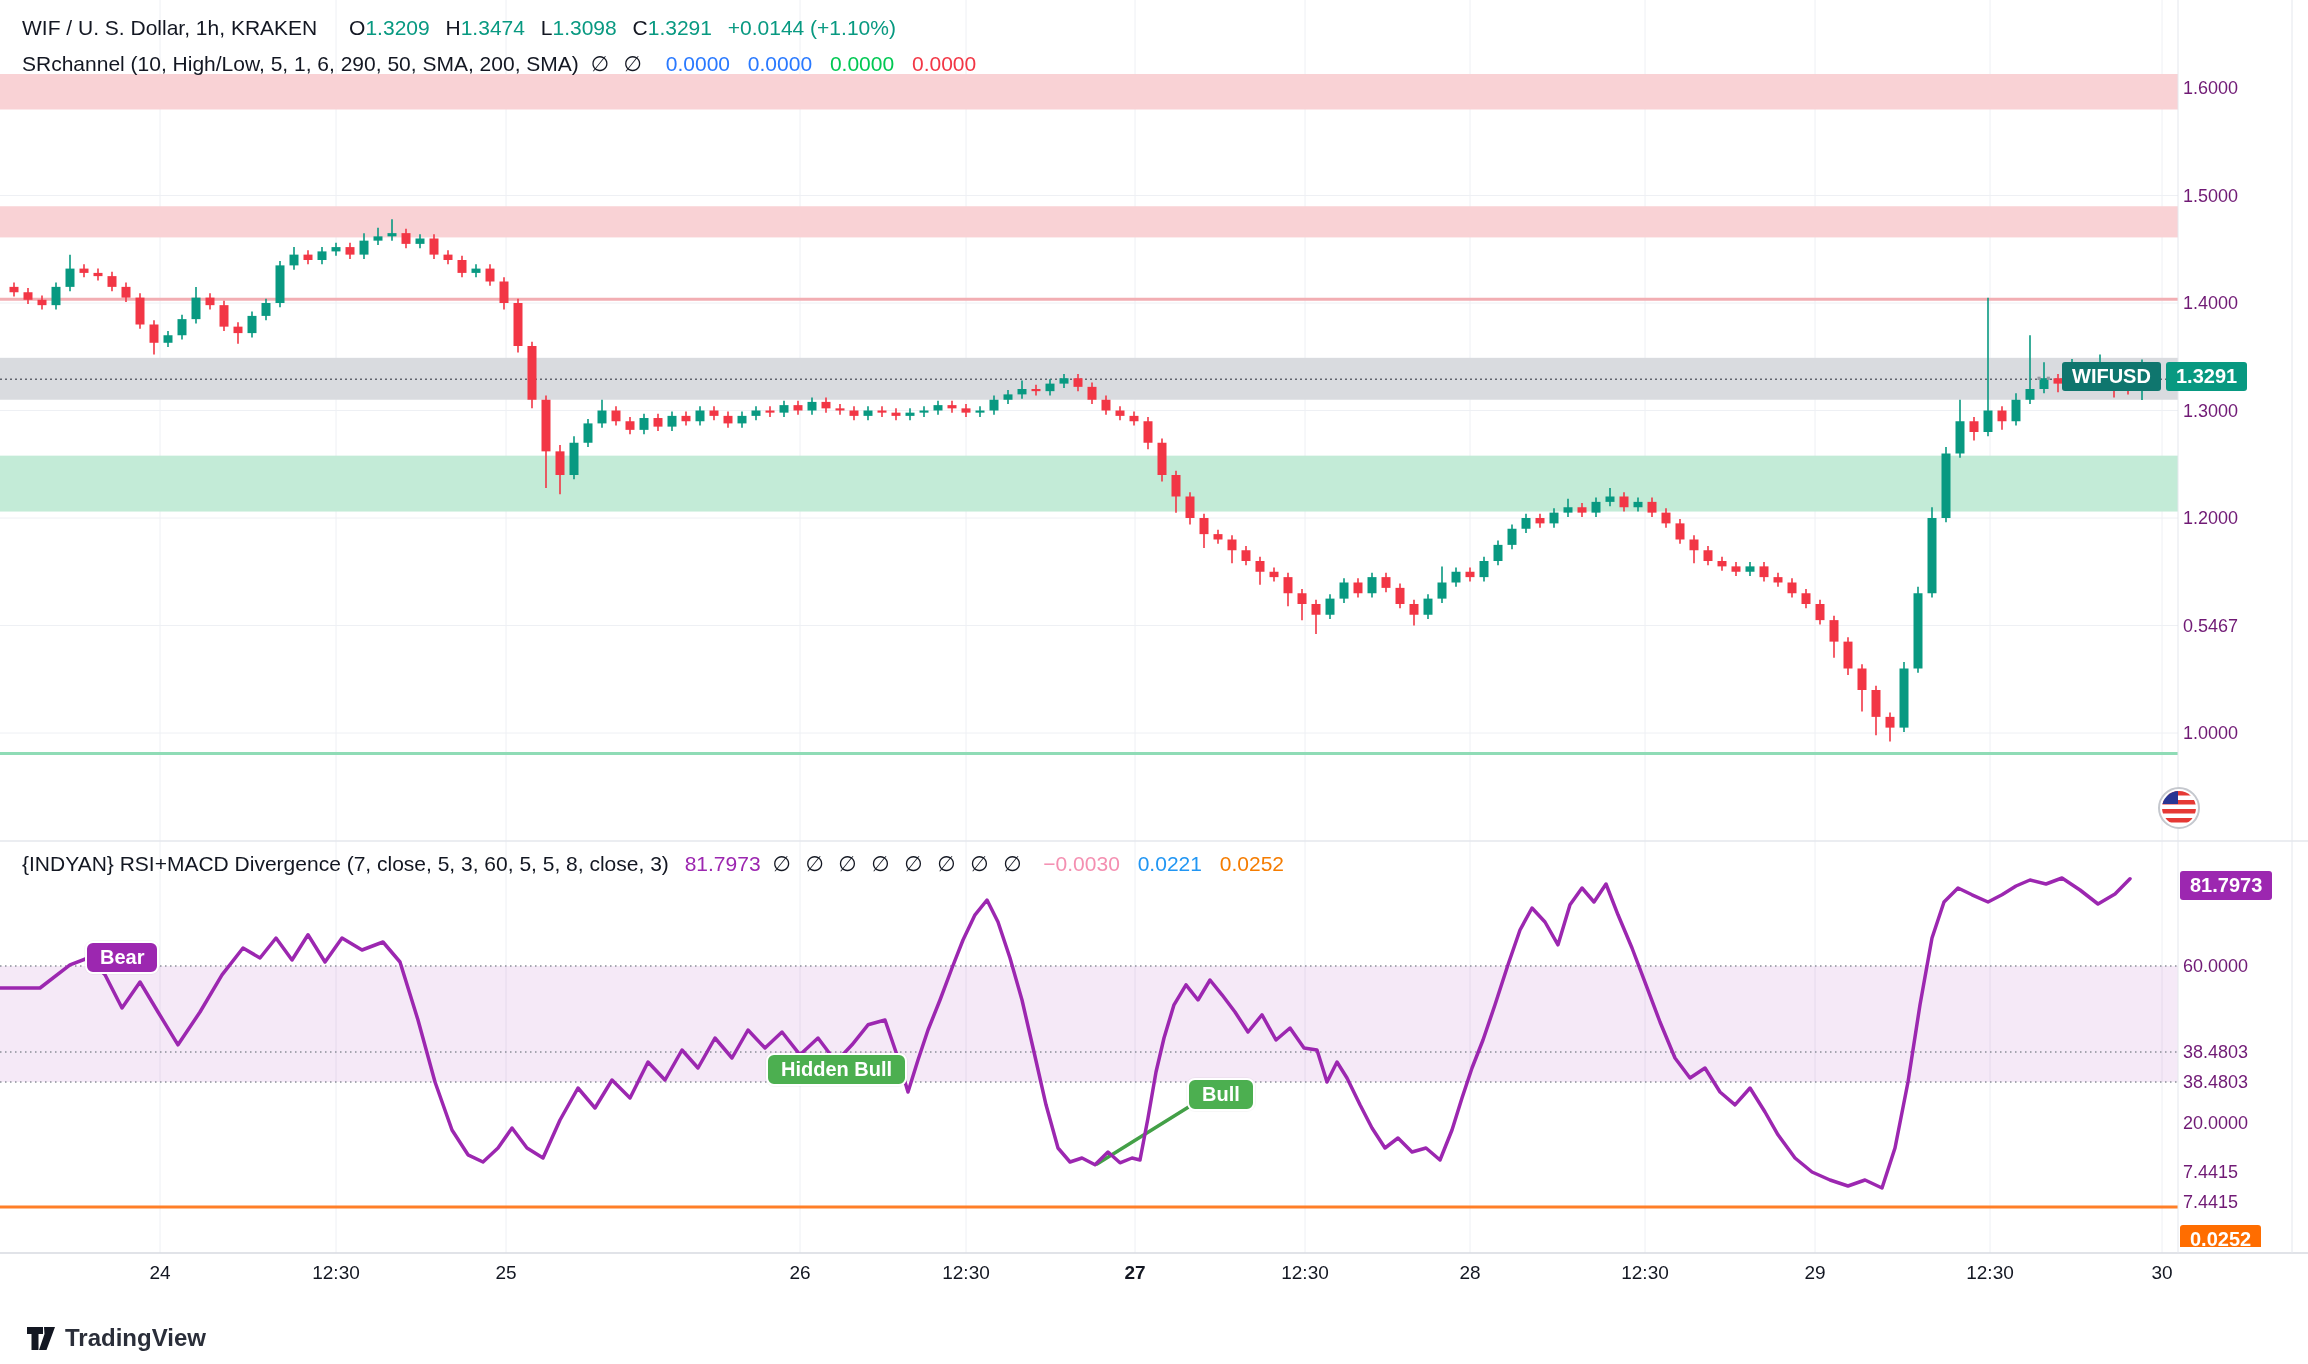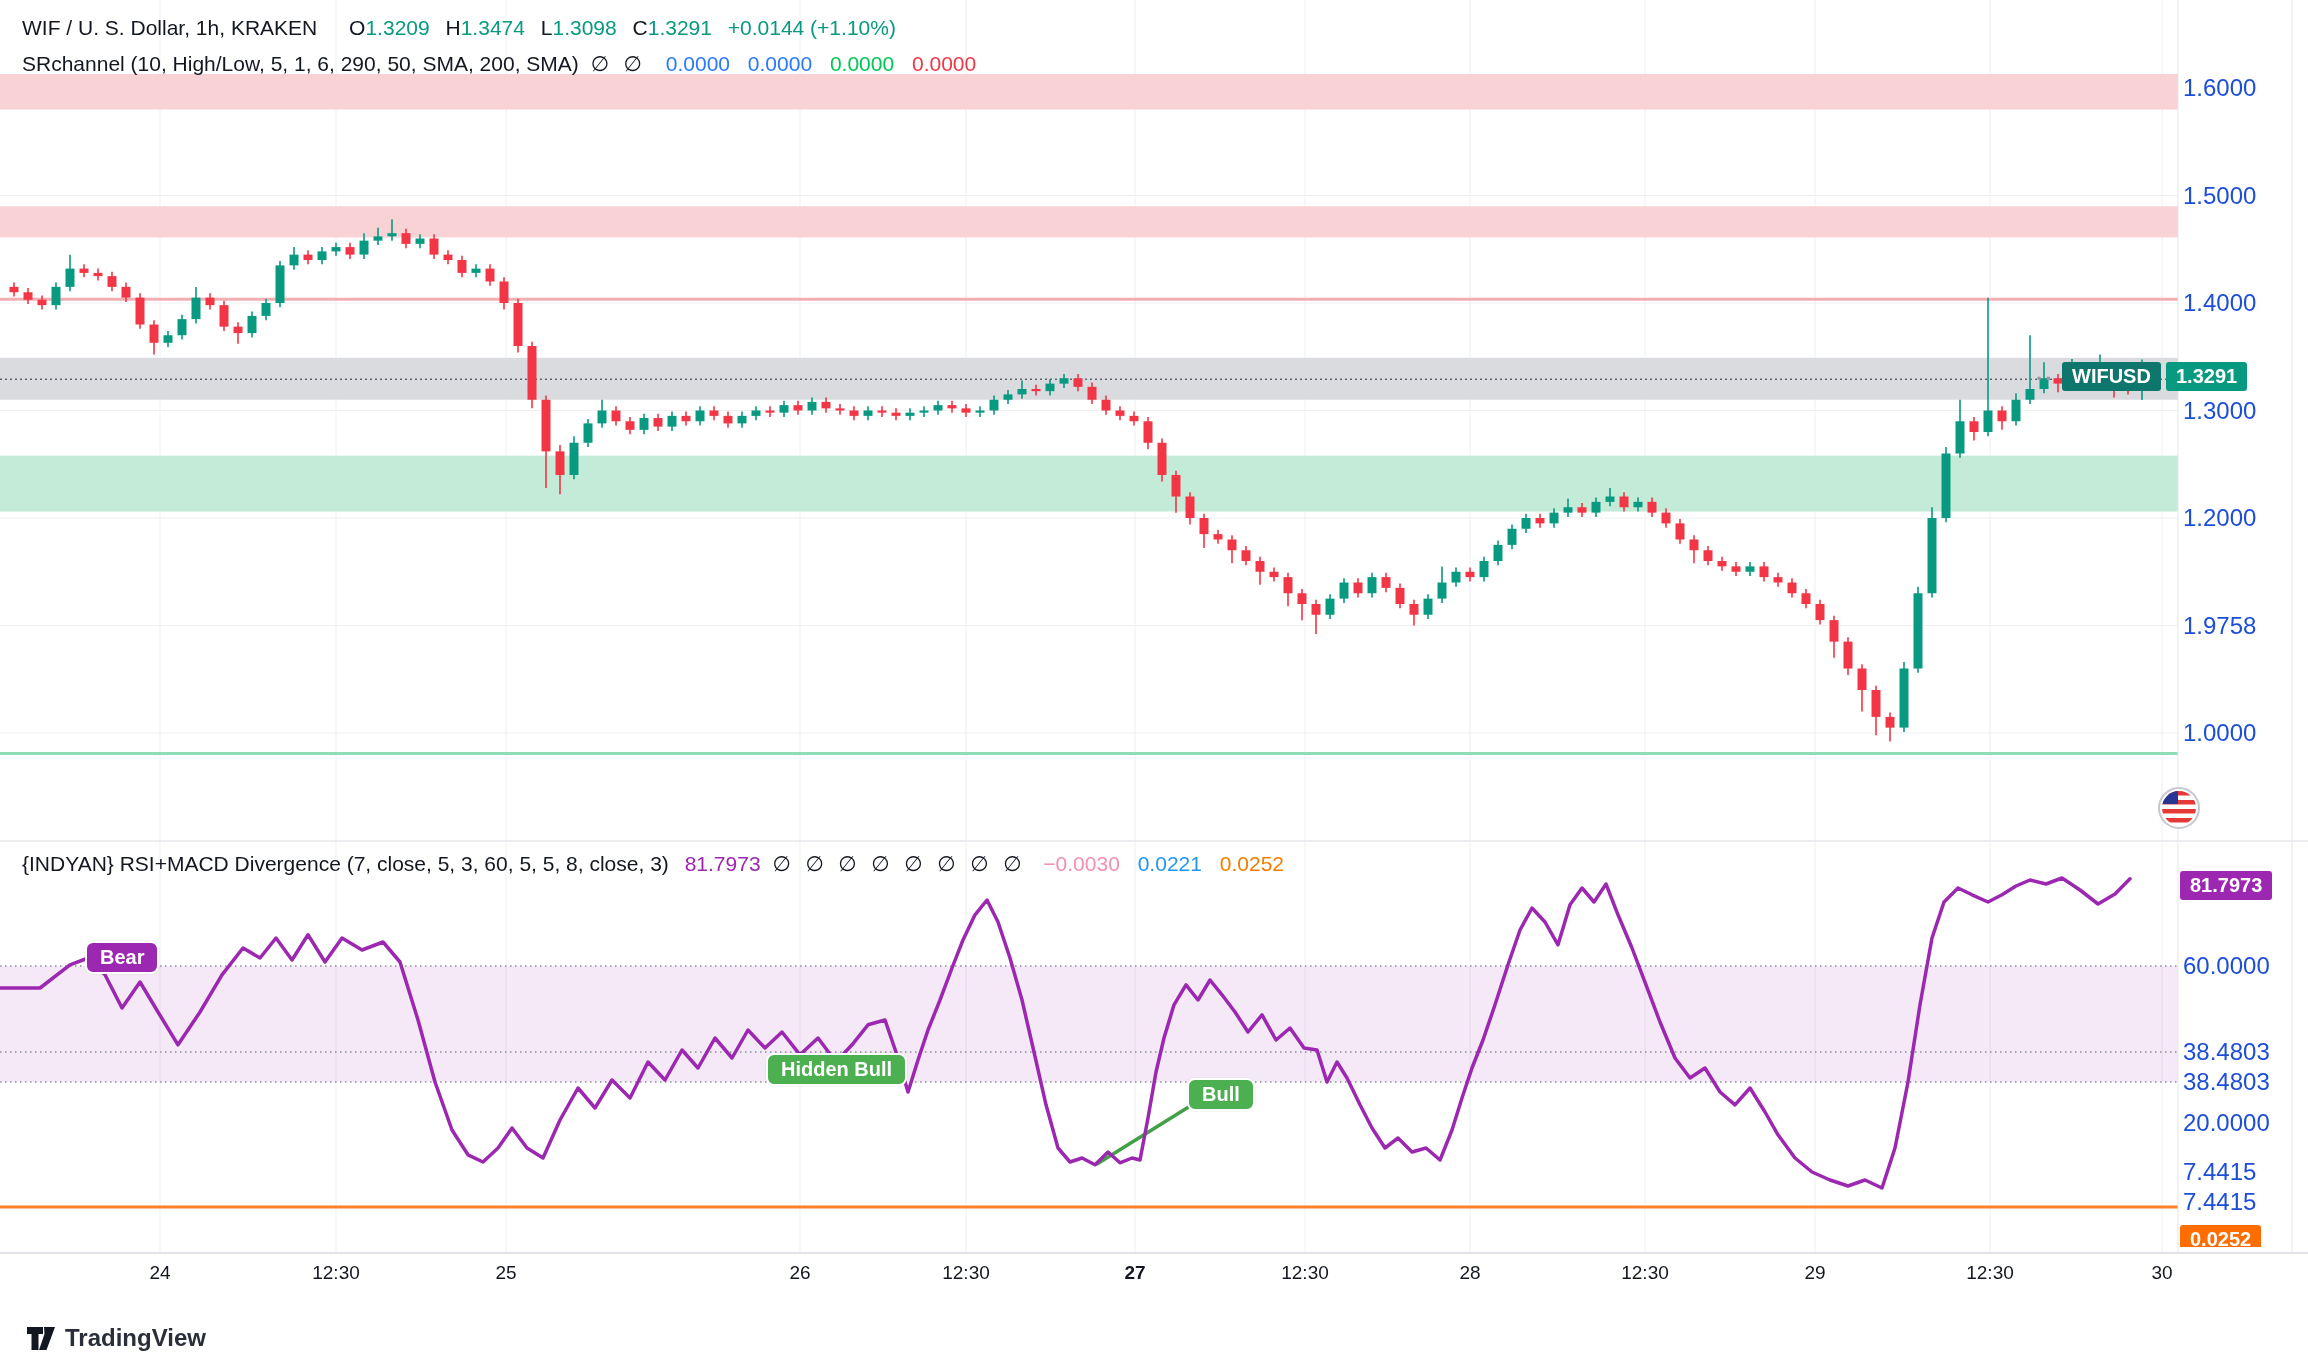--- a/index.html
+++ b/index.html
@@ -12,21 +12,21 @@
   .hdr .v{color:#089981;}
   .hdr .chg{color:#089981;margin-left:10px;}
   .hdr .empty{font-family:"DejaVu Sans",sans-serif;color:#131722;margin:0 6px;word-spacing:8px;}
   .c-blue{color:#2979ff;margin-left:12px;}
   .c-blue2{color:#2196f3;margin-left:12px;}
   .c-green{color:#00c853;margin-left:12px;}
   .c-red{color:#f23645;margin-left:12px;}
   .c-purple{color:#9c27b0;margin-left:10px;}
   .c-pink{color:#f48fb1;margin-left:10px;}
   .c-orange{color:#f57c00;margin-left:12px;}
-  .tick{position:absolute;font-size:24px;color:#1d4ed8;line-height:22px;z-index:4;}
+  .tick{position:absolute;font-size:18px;color:#701a75;line-height:22px;z-index:4;}
   .ttick{position:absolute;top:1262px;font-size:19px;color:#131722;transform:translateX(-50%);z-index:4;}
   .ttick.bold{font-weight:700;}
   .axis-badge{position:absolute;color:#fff;font-size:20px;font-weight:700;border-radius:3px;
               padding:3px 10px;z-index:6;white-space:nowrap;}
   .marker{position:absolute;color:#fff;font-size:20px;font-weight:700;border-radius:8px;
           padding:3px 13px;border:2px solid #fff;z-index:6;white-space:nowrap;box-shadow:0 0 0 1px rgba(0,0,0,0.03);}
   .clipbox{position:absolute;overflow:hidden;z-index:6;}
   #logo{position:absolute;left:26px;top:1324px;display:flex;align-items:center;gap:9px;z-index:5;}
   #logo .word{font-size:24px;font-weight:700;color:#2a2e39;text-align:right;}
   #axis-right{position:absolute;left:2178px;top:0;width:130px;height:1253px;z-index:3;}
@@ -451,21 +451,21 @@
       <path d="M1 2 h16 v7 h-4.5 v16 h-7 V9 H1 z" fill="#131722"></path>
       <path d="M18 2 h11 l-8.5 23 h-7.5 l5.5 -16 z" fill="#131722"></path>
     </svg>
     <span class="word">TradingView</span>
   </div>
 <div class="tick" style="left: 2183px; top: 77px;">1.6000</div>
     <div class="tick" style="left: 2183px; top: 184.5px;">1.5000</div>
     <div class="tick" style="left: 2183px; top: 292px;">1.4000</div>
     <div class="tick" style="left: 2183px; top: 399.5px;">1.3000</div>
     <div class="tick" style="left: 2183px; top: 507px;">1.2000</div>
-    <div class="tick" style="left: 2183px; top: 614.5px;">1.9758</div>
+    <div class="tick" style="left: 2183px; top: 614.5px;">0.5467</div>
     <div class="tick" style="left: 2183px; top: 722px;">1.0000</div>
     <div class="tick" style="left: 2183px; top: 955px;">60.0000</div>
     <div class="tick" style="left: 2183px; top: 1041px;">38.4803</div>
     <div class="tick" style="left: 2183px; top: 1071px;">38.4803</div>
     <div class="tick" style="left: 2183px; top: 1112px;">20.0000</div>
     <div class="tick" style="left: 2183px; top: 1161px;">7.4415</div>
     <div class="tick" style="left: 2183px; top: 1191px;">7.4415</div>
     <div class="ttick" style="left: 160px; top: 1262px;">24</div>
     <div class="ttick" style="left: 336px; top: 1262px;">12:30</div>
     <div class="ttick" style="left: 506px; top: 1262px;">25</div>

